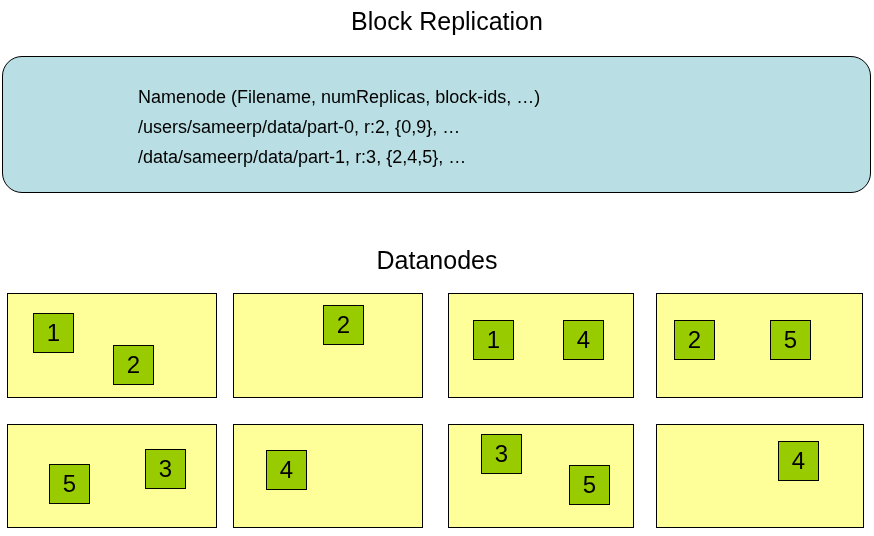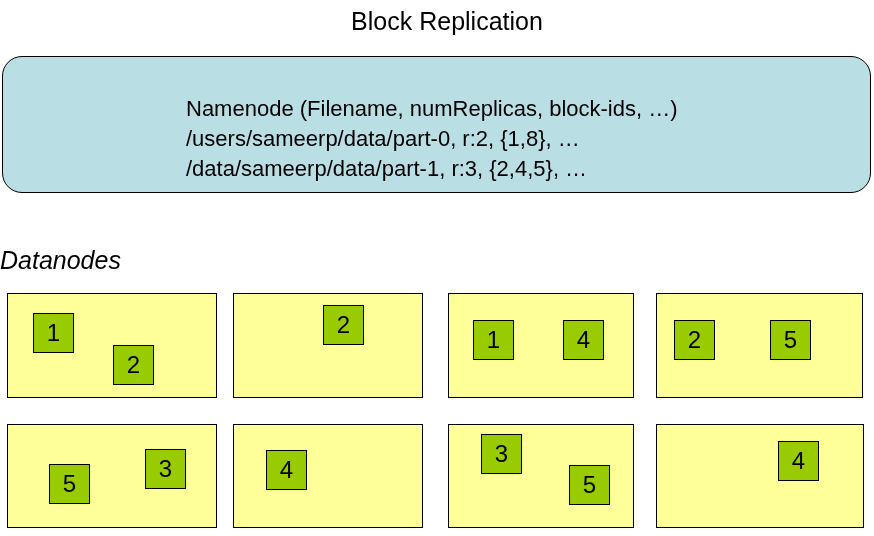--- a/index.html
+++ b/index.html
@@ -28,34 +28,33 @@
     width: 869px;
     height: 137px;
     box-sizing: border-box;
     background: var(--namenode-fill, #B9DEE3);
     border: 1.5px solid var(--line-color, #000000);
     border-radius: 20px;
   }
   .namenode-text {
     position: absolute;
     left: 135px;
-    top: 37px;
-    font-size: 22px;
+    top: 25px;
+    font-size: 18px;
     line-height: 30px;
     white-space: nowrap;
-    margin-left: 48px;
   }
   .datanodes-label {
     position: absolute;
     top: 245px;
     left: 0;
     width: 100%;
+    text-align: center;
     font-size: 25px;
     line-height: 30px;
-    font-style: italic;
   }
   .dn-box {
     position: absolute;
     box-sizing: border-box;
     background: var(--datanode-fill, #FFFF99);
     border: 1.5px solid var(--line-color, #000000);
   }
   .block {
     position: absolute;
     width: 41px;
@@ -72,21 +71,21 @@
 </head>
 <body>
 
 <div class="canvas">
 
   <div class="page-title">Block Replication</div>
 
   <div class="namenode-box">
     <div class="namenode-text">
       <div>Namenode (Filename, numReplicas, block-ids, …)</div>
-      <div>/users/sameerp/data/part-0, r:2, {1,8}, …</div>
+      <div>/users/sameerp/data/part-0, r:2, {0,9}, …</div>
       <div>/data/sameerp/data/part-1, r:3, {2,4,5}, …</div>
     </div>
   </div>
 
   <div class="datanodes-label">Datanodes</div>
 
   <div>
       <div class="dn-box" style="left: 7px; top: 293px; width: 210px; height: 105px;">
         <div class="block" style="left: 25px; top: 19px;">
           <span>1</span>

